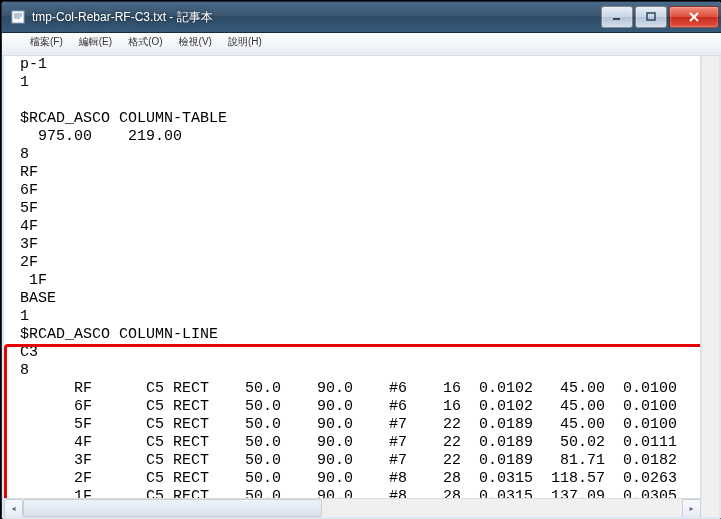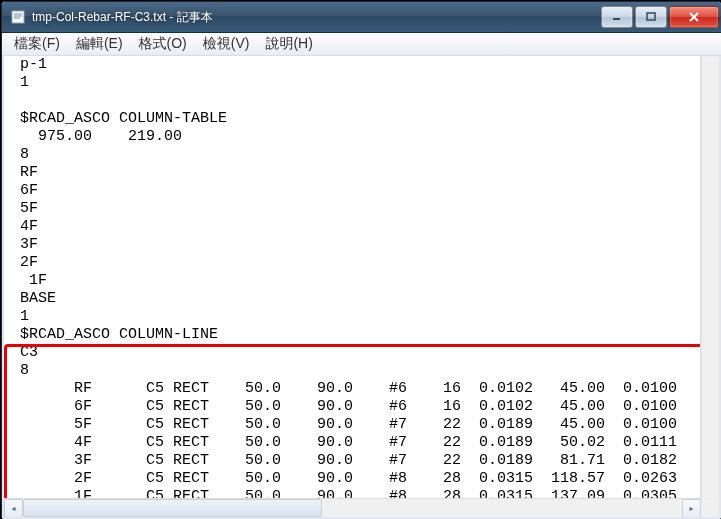--- a/index.html
+++ b/index.html
@@ -69,22 +69,22 @@
     width: 48px;
     background: linear-gradient(to bottom, #f08b7d 0%, #e0503e 49%, #c92a1d 50%, #e0503e 100%);
     color: #fff;
   }
   .menubar {
     height: 22px;
     background: linear-gradient(to bottom, #fdfdfe, #e9edf3);
     border-bottom: 1px solid #d6dde6;
     display: flex;
     align-items: flex-start;
-    padding: 0 4px;
-    font-size: 14px;
+    padding: 0 20px;
+    font-size: 10px;
     color: #333;
     flex: 0 0 auto;
   }
   .menu-item {
     padding: 2px 8px;
   }
   .content {
     flex: 1;
     position: relative;
     background: #fff;

